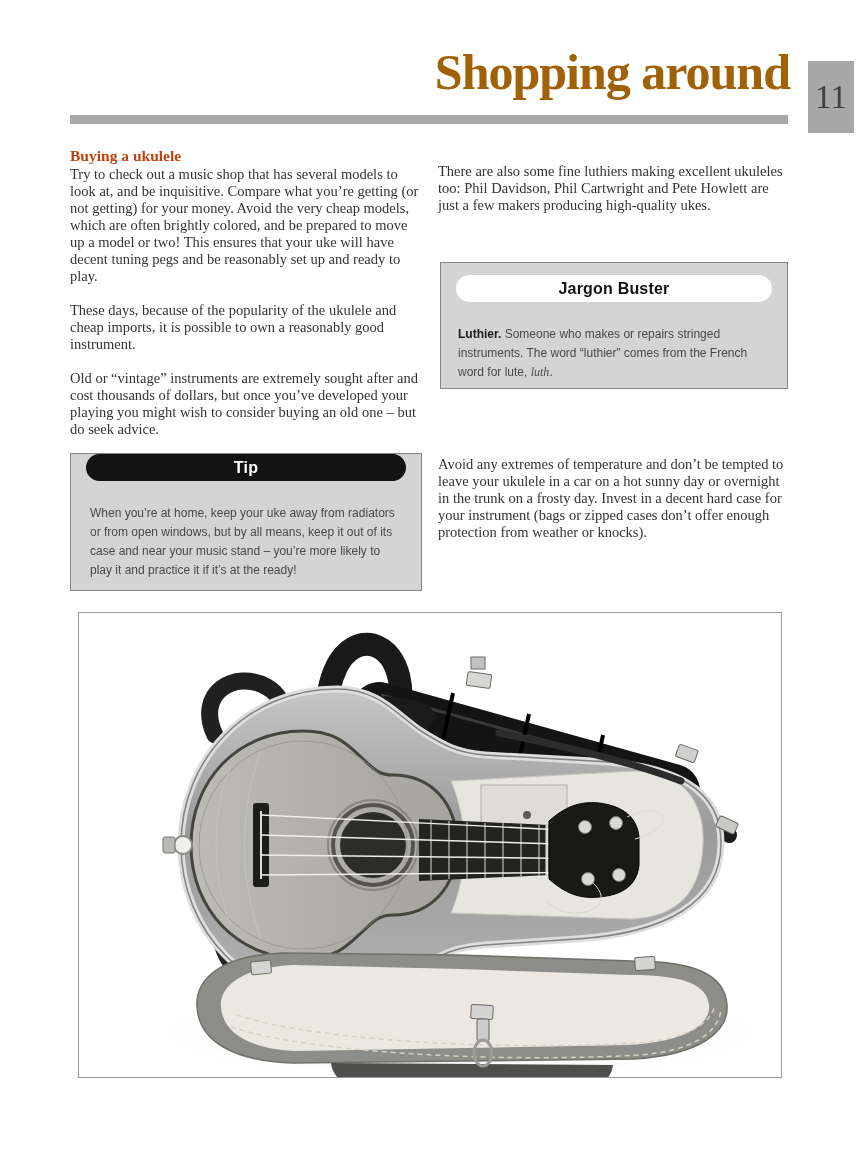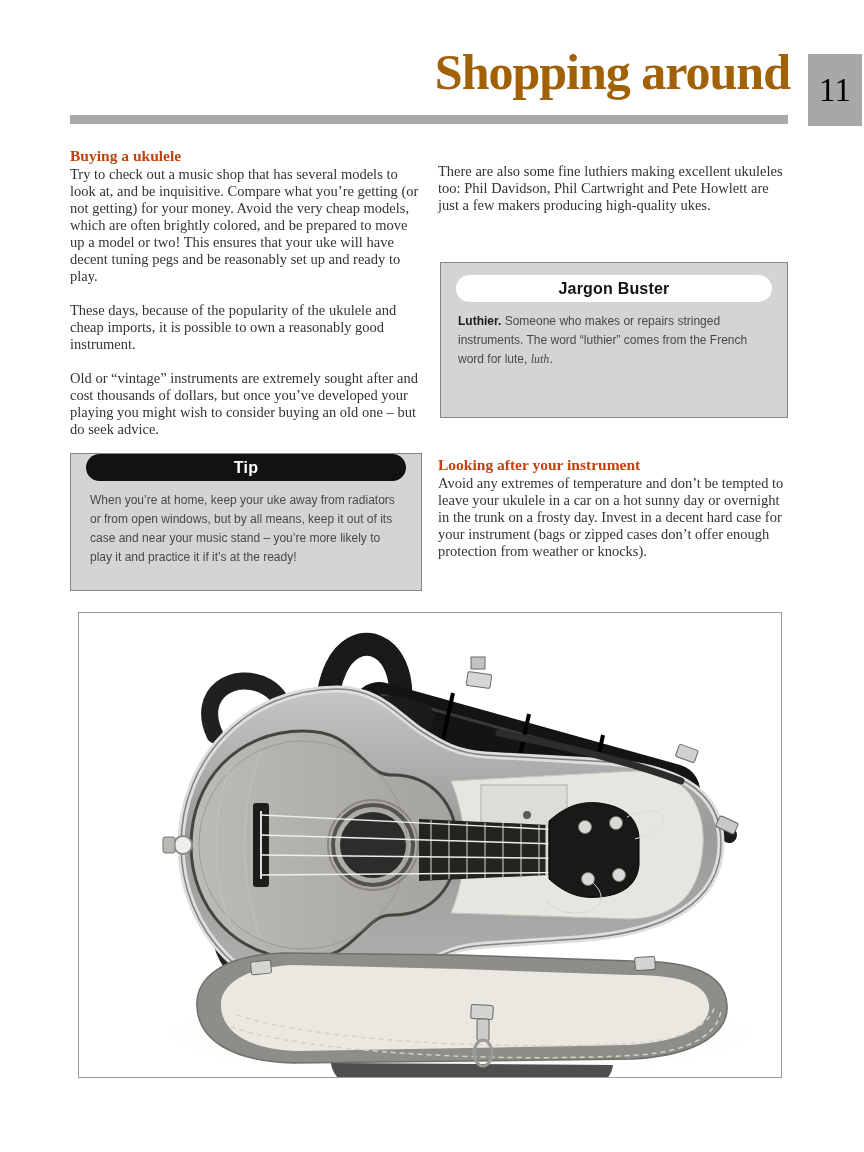--- a/index.html
+++ b/index.html
@@ -1,40 +1,40 @@
 <!DOCTYPE html>
 <html><head>
 <meta charset="utf-8">
 <style>
   html,body{margin:0;padding:0;background:#ffffff;}
   .page{position:relative;width:864px;height:1152px;background:#ffffff;overflow:hidden;
         font-family:"Liberation Serif",serif;color:#2e2e2e;}
   .title{position:absolute;top:44px;right:74px;font-size:50px;line-height:56px;
          color:#a16207;letter-spacing:-1px;font-weight:700;}
-  .pagenum{position:absolute;left:808px;top:54px;width:54px;height:72px;background:#a7a7a7;
+  .pagenum{position:absolute;left:808px;top:61px;width:46px;height:72px;background:#a7a7a7;
            display:flex;align-items:center;justify-content:center;
-           font-size:33px;color:#000000;}
+           font-size:33px;color:#404040;}
   .rule{position:absolute;left:70px;top:115px;width:718px;height:9px;background:#a9a9a9;}
 
   .col{position:absolute;width:352px;font-size:14.5px;line-height:17px;color:#333333;}
   .col p{margin:0 0 17px 0;}
   .h{font-weight:bold;font-size:15.5px;color:#c2410c;margin:0 0 2px 0;}
   .col-left{left:70px;top:147px;}
   .col-right{left:438px;top:163px;}
   .col-right2{left:438px;top:456px;}
 
   .box{position:absolute;background:#d4d4d4;border:1px solid #868686;box-sizing:border-box;
        font-family:"Liberation Sans",sans-serif;}
   .box-tip{left:70px;top:453px;width:352px;height:138px;padding:0 15px;}
-  .box-jargon{left:440px;top:262px;width:348px;height:156px;padding:12px 15px;}
+  .box-jargon{left:440px;top:262px;width:348px;height:127px;padding:12px 15px;}
   .pill{height:27px;border-radius:14px;display:flex;align-items:center;justify-content:center;
         font-weight:bold;font-size:16px;letter-spacing:0.2px;}
   .pill-dark{background:#121212;color:#ffffff;}
   .pill-light{background:#ffffff;color:#121212;}
-  .box-body{margin-top:10px;font-size:12px;line-height:19px;color:#46484b;}
+  .box-body{margin-top:23px;font-size:12px;line-height:19px;color:#46484b;}
   .box-tip .box-body{text-align:left;padding:0 4px;}
   .box-jargon .box-body{text-align:left;padding:0 2px;}
   .term{font-weight:bold;color:#1b1b1b;}
   .it{font-style:italic;font-family:"Liberation Serif",serif;}
 
   .photo{position:absolute;left:78px;top:612px;width:702px;height:464px;
          border:1px solid #9a9a9a;background:#ffffff;box-sizing:content-box;}
   .photo svg{display:block;width:702px;height:464px;}
 </style>
 </head>
@@ -67,21 +67,20 @@
   </div>
 
   <div class="box box-jargon">
     <div class="pill pill-light">
       <span>Jargon Buster</span>
     </div>
     <div class="box-body"><span class="term">Luthier.</span><span> Someone who makes or repairs stringed instruments. The word “luthier” comes from the French word for lute, </span><span class="it">luth</span><span>.</span></div>
   </div>
 
   <div class="col col-right2">
-    <div class="h">Looking after your instrument</div>
     <p>Avoid any extremes of temperature and don’t be tempted to leave your ukulele in a car on a hot sunny day or overnight in the trunk on a frosty day. Invest in a decent hard case for your instrument (bags or zipped cases don’t offer enough protection from weather or knocks).</p>
   </div>
 
   <div class="photo">
     <svg viewBox="0 0 702 464" xmlns="http://www.w3.org/2000/svg">
       <defs>
         <linearGradient id="caseG" x1="0" y1="0" x2="0" y2="1">
           <stop offset="0" stop-color="#c6c6c6"></stop>
             <stop offset="0.45" stop-color="#9a9a9a"></stop>
             <stop offset="1" stop-color="#b2b2b2"></stop>

